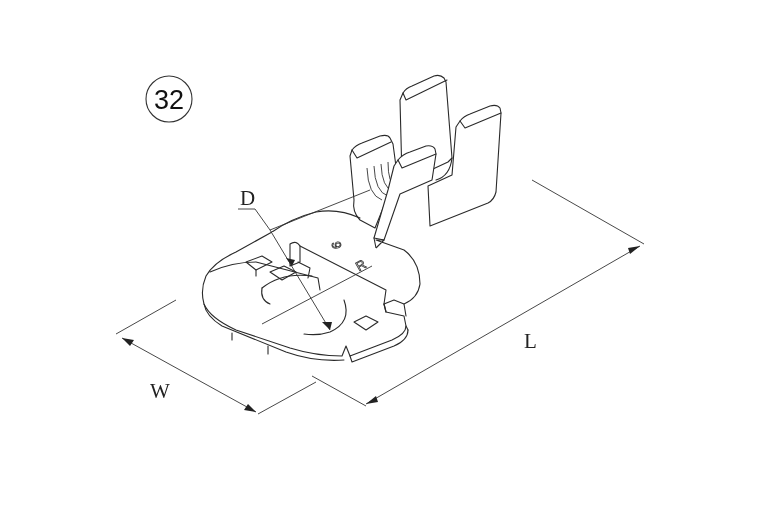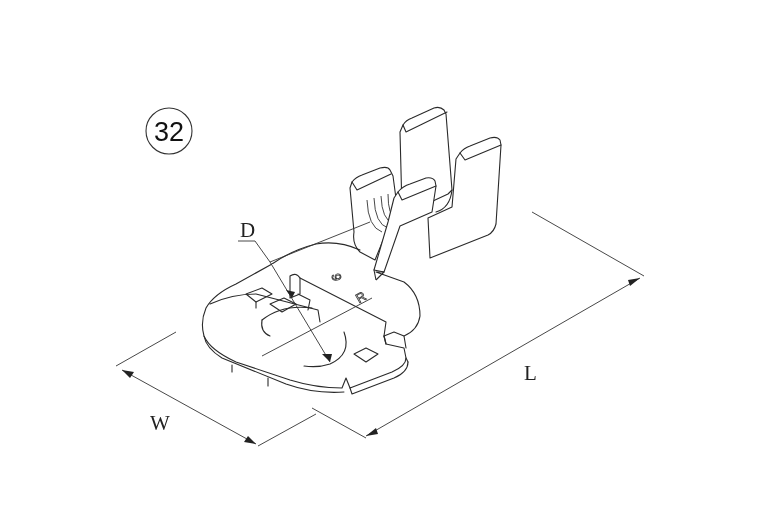--- a/index.html
+++ b/index.html
@@ -1,17 +1,17 @@
 <!DOCTYPE html>
 <html><head>
   <meta charset="utf-8">
   <style>
     html, body { margin: 0; padding: 0; background: #ffffff; }
     body { width: 760px; height: 530px; overflow: hidden; position: relative; }
-    #canvas { position: absolute; left: 0; top: 0; width: 760px; height: 378px; margin-top: 32px; }
+    #canvas { position: absolute; left: 0; top: 0; width: 760px; height: 378px; }
     svg { display: block; }
     .ln { fill: none; stroke: #2a2a2a; stroke-width: 1.1; stroke-linejoin: round; stroke-linecap: round; }
     .thin { fill: none; stroke: #333; stroke-width: 0.9; }
     .fillw { fill: #ffffff; stroke: #2a2a2a; stroke-width: 1.1; stroke-linejoin: round; }
     .dim { fill: none; stroke: #333; stroke-width: 0.9; }
     .arrow { fill: #222; stroke: none; }
     .lbl { font-family: "Liberation Serif", "DejaVu Serif", serif; font-size: 21px; fill: #222; }
     .num { font-family: "Liberation Sans", "DejaVu Sans", sans-serif; font-size: 27px; fill: #111; }
     .stamp { font-family: "Liberation Sans", "DejaVu Sans", sans-serif; font-size: 13px; fill: none; stroke: #333; stroke-width: 0.8; }
   </style>

